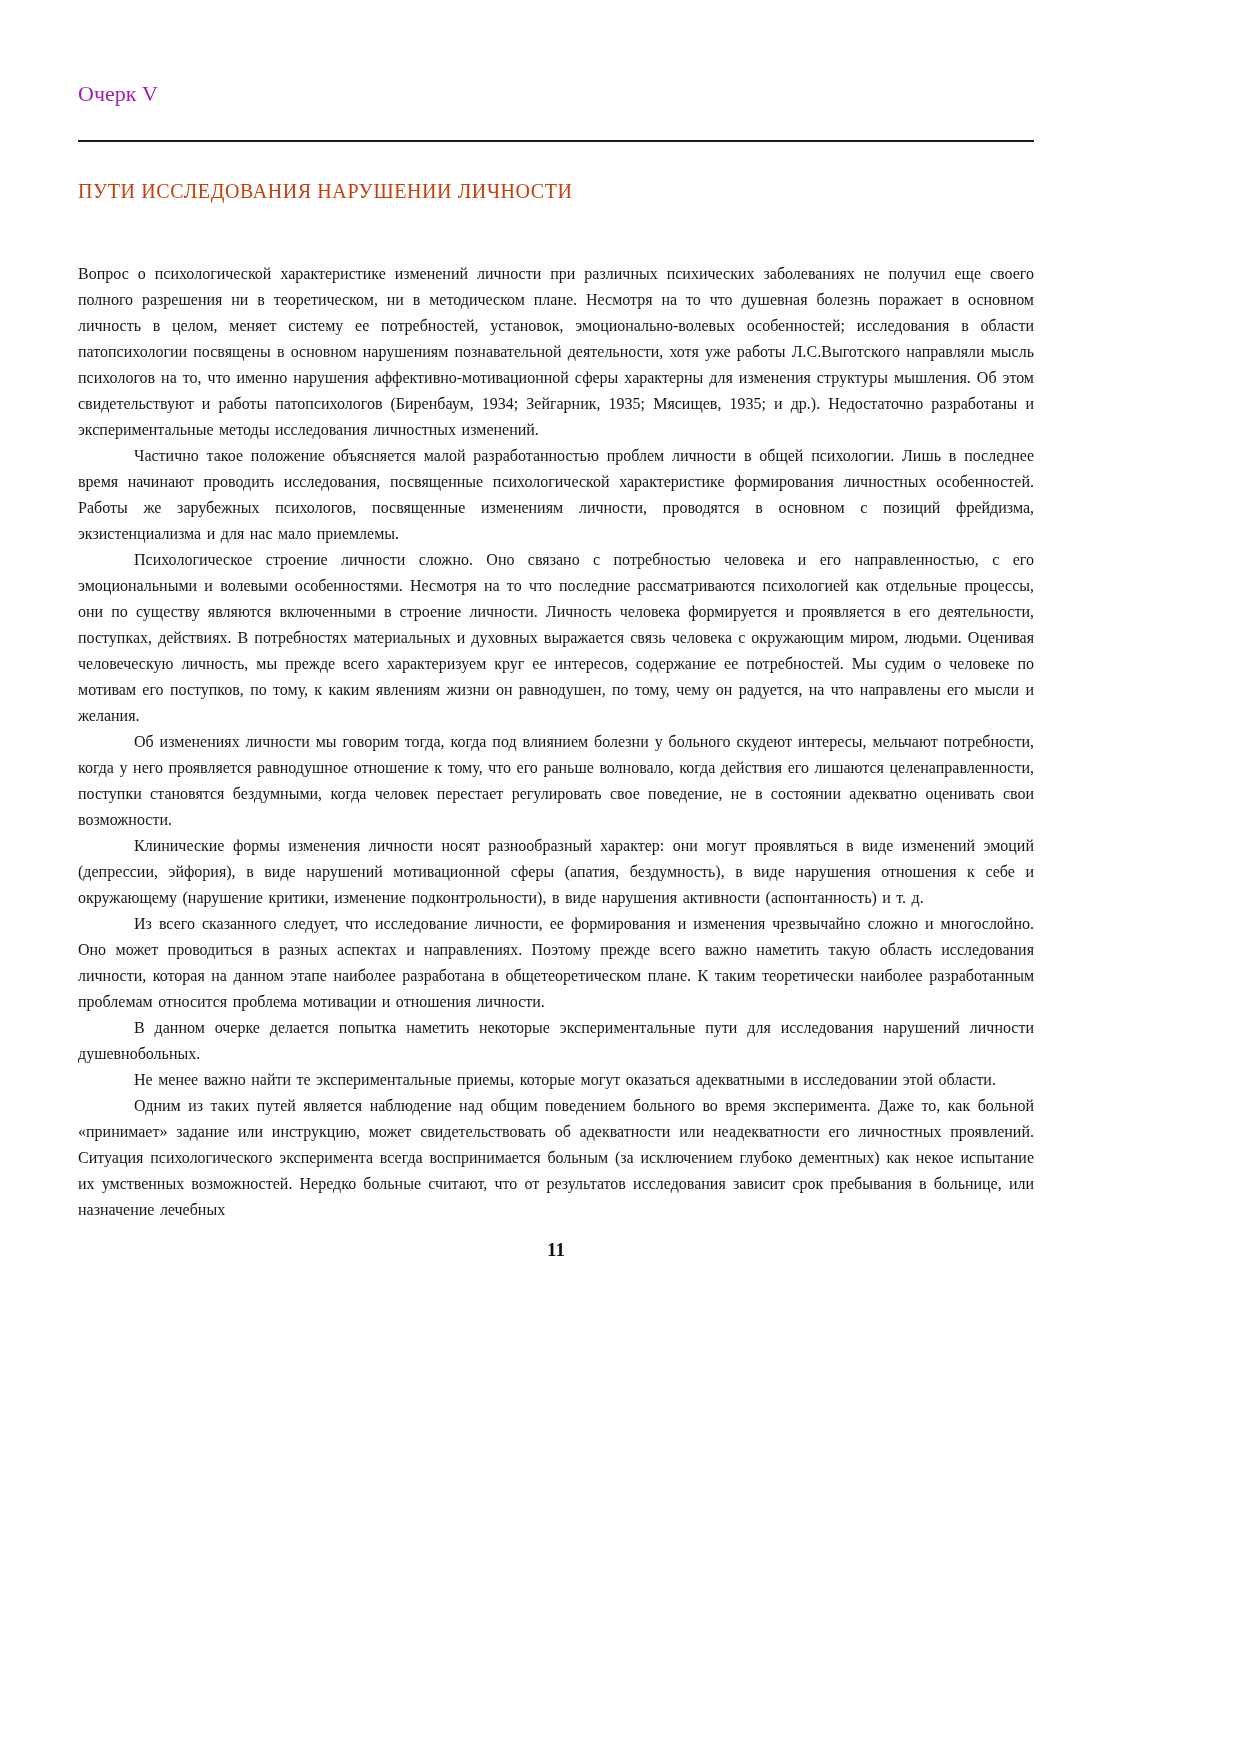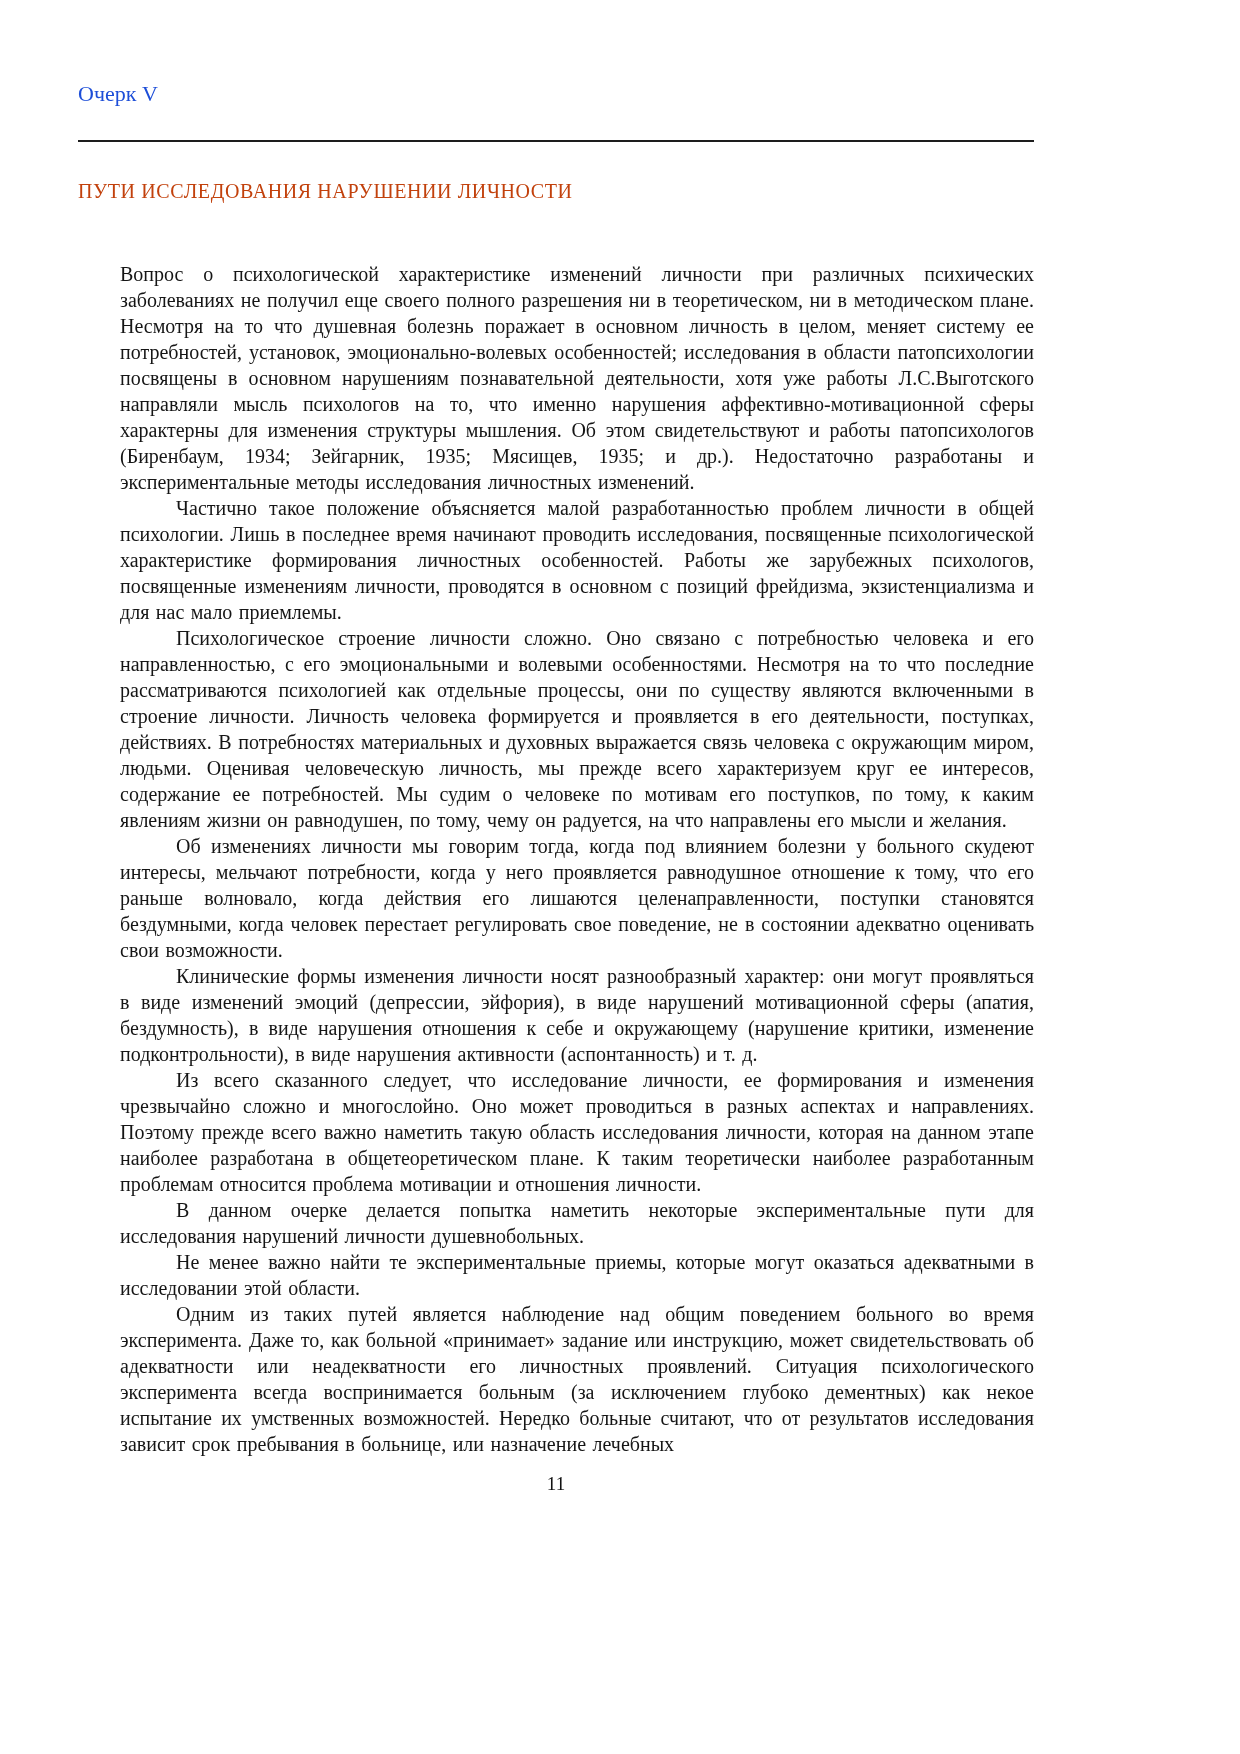--- a/index.html
+++ b/index.html
@@ -17,55 +17,55 @@
   .page {
     box-sizing: border-box;
     width: 1240px;
     height: 1754px;
     padding: 82px 206px 0 78px;
     position: relative;
   }
   .chapter-header {
     font-size: 22px;
     line-height: 1.1;
-    color: #1d4ed8;
+    color: #a21caf;
   }
   .header-rule {
     border: none;
     border-top: 2px solid #1d1d1d;
     margin: 34px 0 0 0;
     height: 0;
   }
   .doc-title {
     font-size: 20px;
     font-weight: 400;
     letter-spacing: 0.6px;
     margin: 38px 0 0 0;
     color: #c2410c;
   }
   .doc-body {
     margin-top: 58px;
-    font-size: 20px;
+    font-size: 16px;
     line-height: 26px;
     text-align: justify;
     word-spacing: 1.5px;
-    margin-left: 42px;
   }
   .doc-body p {
     margin: 0;
     padding: 0;
   }
   .doc-body p.indent {
     text-indent: 56px;
   }
   .page-number {
     margin-top: 16px;
     text-align: center;
     font-size: 19px;
     color: #111;
+    font-weight: bold;
   }
 </style>
 </head>
 <body>
 
 <div class="page">
 
   <div class="chapter-header">Очерк V</div>
 
   <hr class="header-rule">

